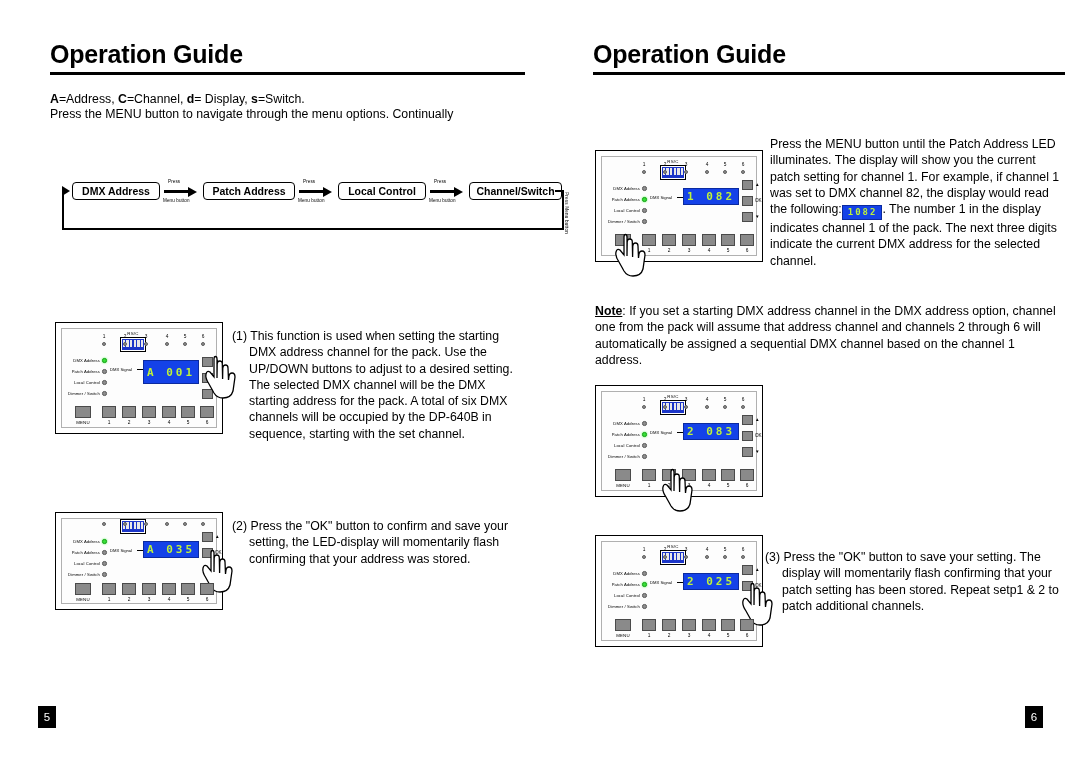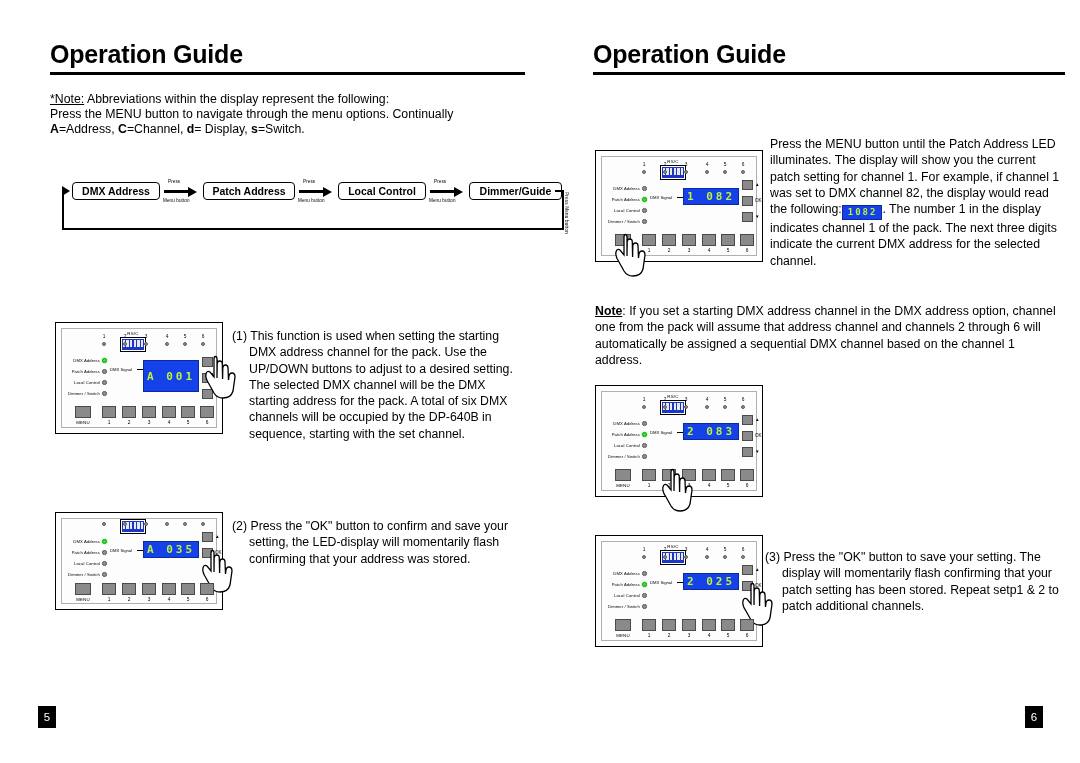--- a/index.html
+++ b/index.html
@@ -296,26 +296,23 @@
 </head>
 <body>
 
 <div class="page page-left">
 
   <div class="guide-title" style="left:50px; top:40px;">Operation Guide</div>
   <div class="title-rule" style="left:50px; top:72px; width:475px;"></div>
 
   <div class="note-block" style="left:50px; top:92px;">
     <div>
-      <span class="underline">*Note:</span><span> Abbreviations within the display represent the following:</span>
+      <b>A</b><span>=Address, </span><b>C</b><span>=Channel, </span><b>d</b><span>= Display, </span><b>s</b><span>=Switch.</span>
     </div>
     <div>Press the MENU button to navigate through the menu options. Continually</div>
-    <div>
-      <b>A</b><span>=Address, </span><b>C</b><span>=Channel, </span><b>d</b><span>= Display, </span><b>s</b><span>=Switch.</span>
-    </div>
   </div>
 
   <div class="flow">
 
     <div class="loop-head" style="left:12px; top:18px;"></div>
 
     <div class="flow-box" style="left:22px; width:88px;">DMX Address</div>
 
     <div class="flow-arrow" style="left:112px;">
       <span class="lbl-top">Press</span>
@@ -335,21 +332,21 @@
 
     <div class="flow-box" style="left:288px; width:88px;">Local Control</div>
 
     <div class="flow-arrow" style="left:378px;">
       <span class="lbl-top">Press</span>
       <span class="shaft"></span>
       <span class="head"></span>
       <span class="lbl-bot">Menu button</span>
     </div>
 
-    <div class="flow-box" style="left:419px; width:93px;">Dimmer/Guide</div>
+    <div class="flow-box" style="left:419px; width:93px;">Channel/Switch</div>
 
     <div class="loop-line" style="left:12px; top:20px; width:1.5px; height:42px;"></div>
     <div class="loop-line" style="left:12px; top:60px; width:502px; height:1.5px;"></div>
     <div class="loop-line" style="left:512px; top:22px; width:1.5px; height:40px;"></div>
     <div class="loop-line" style="left:505px; top:22px; width:9px; height:1.5px;"></div>
     <div class="loop-label" style="left:514px; top:24px;">Press Menu button</div>
   </div>
 
 
   <div class="para" style="left:232px; top:328px; width:290px;">
@@ -393,21 +390,21 @@
       <div class="mode-label" style="left:0px; top:40px;">Patch Address</div>
       <div class="mode-led" style="left:40px; top:40px;"></div>
       <div class="mode-label" style="left:0px; top:51px;">Local Control</div>
       <div class="mode-led" style="left:40px; top:51px;"></div>
       <div class="mode-label" style="left:0px; top:62px;">Dimmer / Switch</div>
       <div class="mode-led" style="left:40px; top:62px;"></div>
 
       <div class="dmx-sig" style="left:48px; top:38px;">DMX Signal</div>
       <div class="loop-line" style="left:75px; top:40px; width:6px; height:1px;"></div>
 
-      <div class="lcd" style="left:81px; top:31px; width:56px; height:32px; font-size:11px;">A 001</div>
+      <div class="lcd" style="left:81px; top:31px; width:56px; height:24px; font-size:11px;">A 001</div>
 
       <div class="sq-btn" style="left:140px; top:28px; width:11px; height:10px;"></div>
       <div class="btn-cap" style="left:153px; top:29px;">▲</div>
       <div class="sq-btn" style="left:140px; top:44px; width:11px; height:10px;"></div>
       <div class="btn-cap" style="left:153px; top:46px;">OK</div>
       <div class="sq-btn" style="left:140px; top:60px; width:11px; height:10px;"></div>
       <div class="btn-cap" style="left:153px; top:62px;">▼</div>
 
       <svg class="hand" style="left:142px; top:26px;" width="34" height="46" viewBox="0 0 34 46">
         <path d="M10 4 L10 22 L6 17 Q3 15 2 19 Q1 23 5 29 L10 38 Q13 43 19 43 Q27 43 29 36 L31 22 Q31 18 28 18 Q25.5 18 25 21 L24.5 25 L24 13 Q24 10 21.5 10 Q19 10 18.8 13 L18.6 24 L18.3 9 Q18.3 6 15.8 6 Q13.3 6 13.2 9 L13 23 L13 4 Q13 1.5 11.5 1.5 Q10 1.5 10 4 Z" fill="#ffffff" stroke="#000000" stroke-width="1.3"></path>

